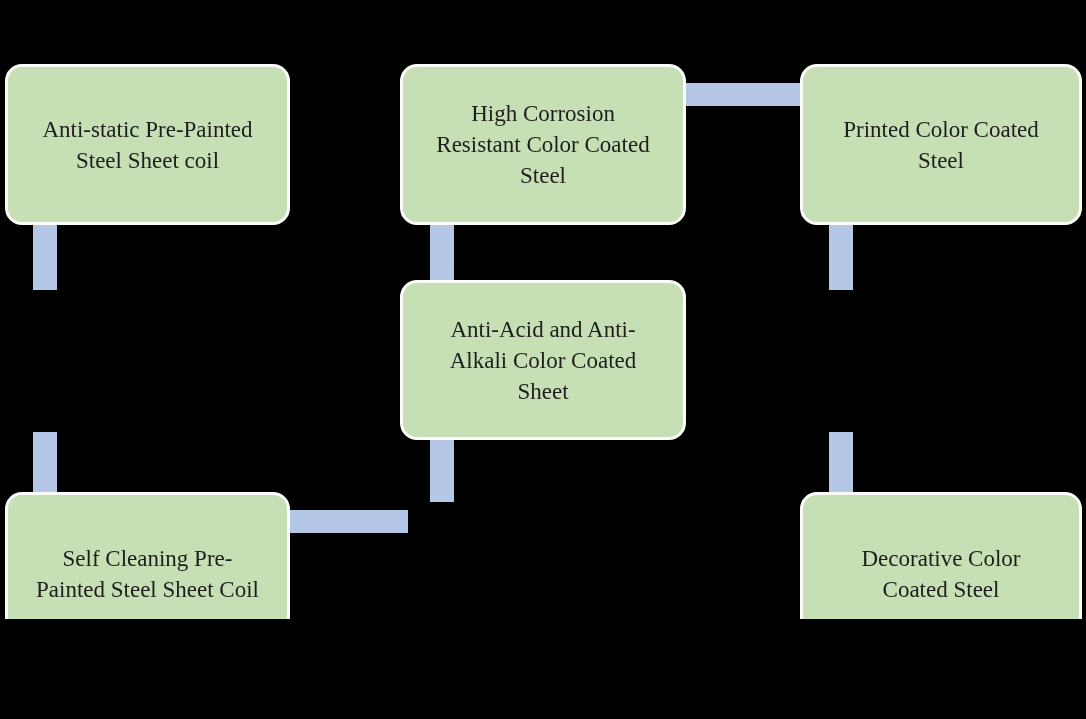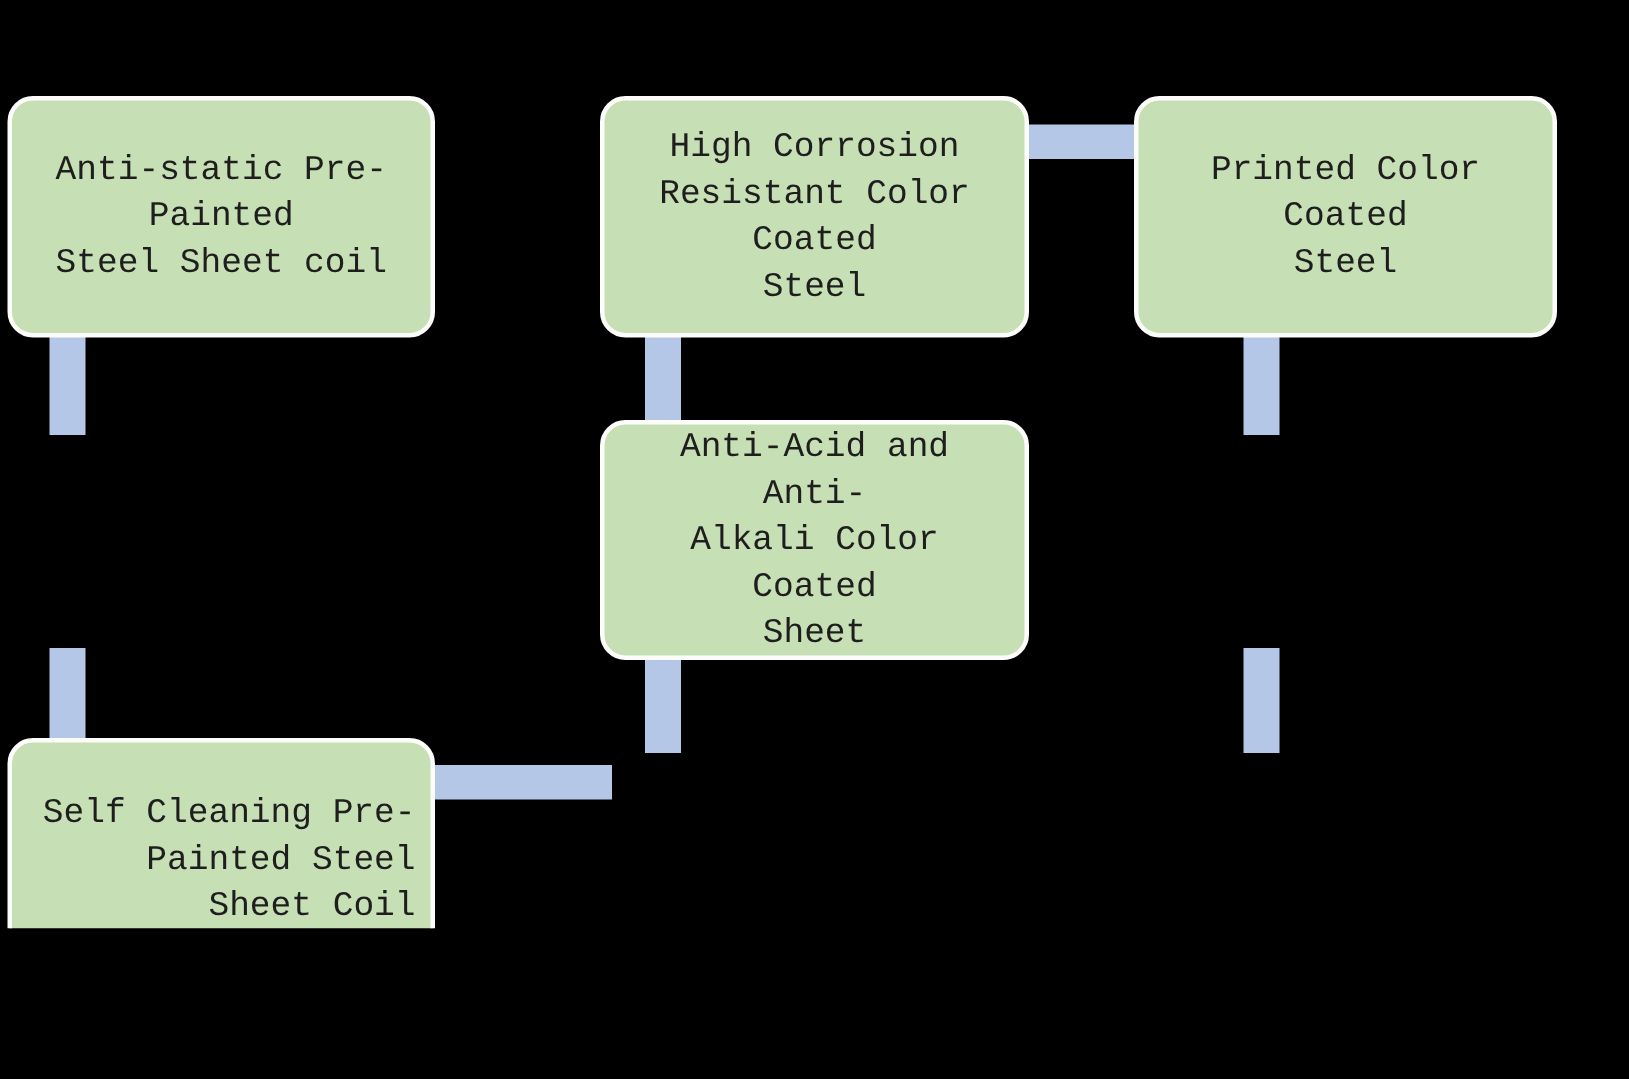--- a/index.html
+++ b/index.html
@@ -6,21 +6,21 @@
     margin: 0;
     padding: 0;
     background: #000;
   }
   .canvas {
     position: relative;
     width: 1086px;
     height: 619px;
     background: var(--background, #000000);
     overflow: hidden;
-    font-family: Liberation Mono, monospace;
+    font-family: Liberation Serif, serif;
   }
   .node {
     position: absolute;
     z-index: 2;
     box-sizing: border-box;
     background: var(--box_fill, #c7dfb4);
     border: 3px solid var(--box_border, #fcfdfb);
     border-radius: 17px;
     display: flex;
     align-items: center;
@@ -41,25 +41,25 @@
     position: absolute;
     z-index: 1;
     background: var(--connector, #b4c7e7);
   }
   .conn.v { width: 24px; }
   .conn.h { height: 23px; }
 
   
   .c1 { left: 5px;   width: 285px; }
   .c2 { left: 388px; width: 286px; margin-left: 12px; }
-  .c3 { left: 756px; width: 282px; }
+  .c3 { left: 800px; width: 282px; }
   
   .r1 { top: 64px;  height: 161px; }
   .r2 { top: 280px; height: 160px; }
-  .r3 { top: 492px; height: 163px; text-align: right; }
+  .r3 { top: 492px; height: 163px; }
 
   
   .conn.v.col1 { left: 33px; }
   .conn.v.col2 { left: 430px; }
   .conn.v.col3 { left: 829px; }
   .conn.v.gap1 { top: 215px; height: 75px; }
   .conn.v.gap2 { top: 432px; height: 70px; }
 
   
   .conn.h.top    { top: 83px;  left: 682px; width: 124px; }
@@ -96,14 +96,18 @@
   <div class="node c2 r2">
     <span class="label">Anti-Acid and Anti-
 Alkali Color Coated
 Sheet</span>
   </div>
 
   <div class="node c3 r1">
     <span class="label">Printed Color Coated
 Steel</span>
   </div>
+  <div class="node c3 r3">
+    <span class="label">Decorative Color
+Coated Steel</span>
+  </div>
 
 </div>
 
 </body></html>

